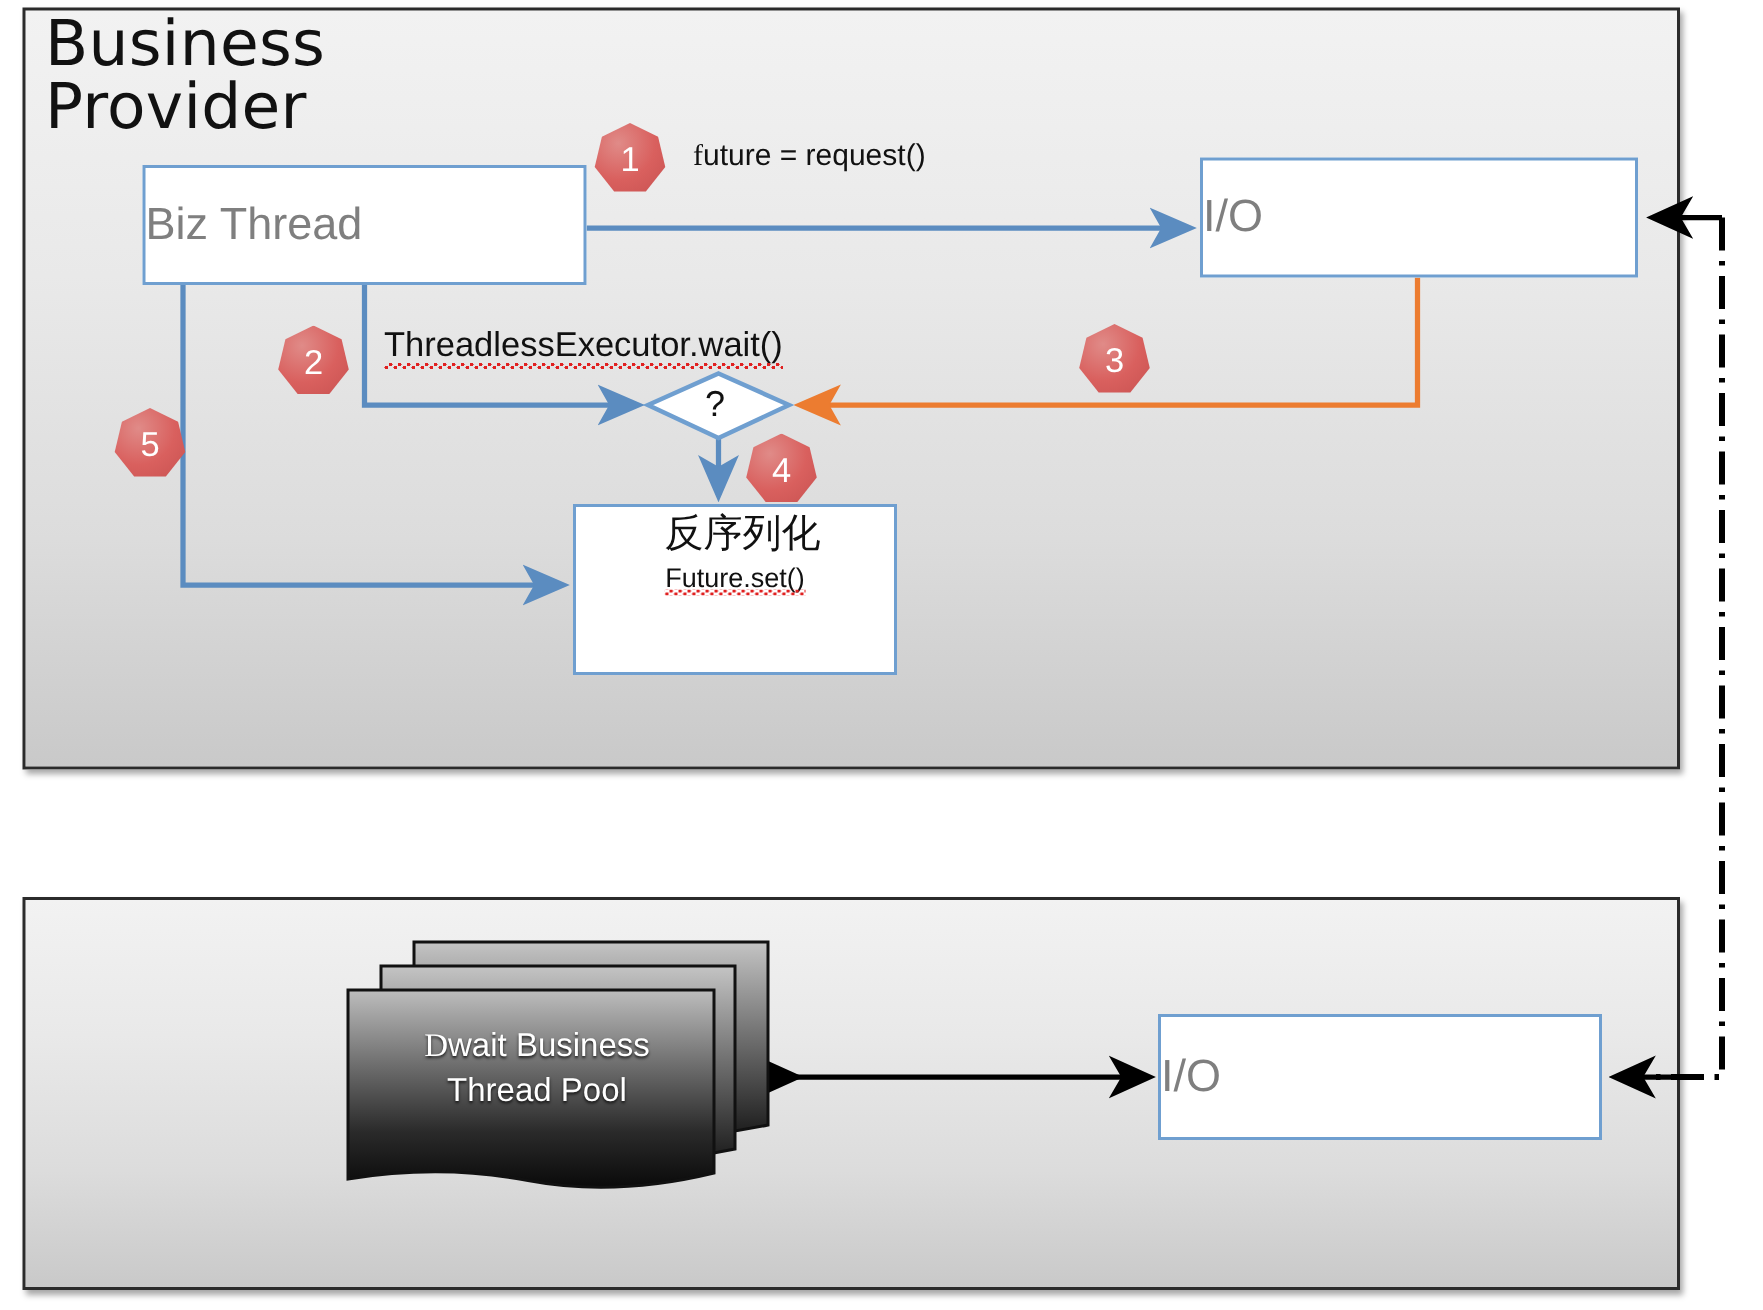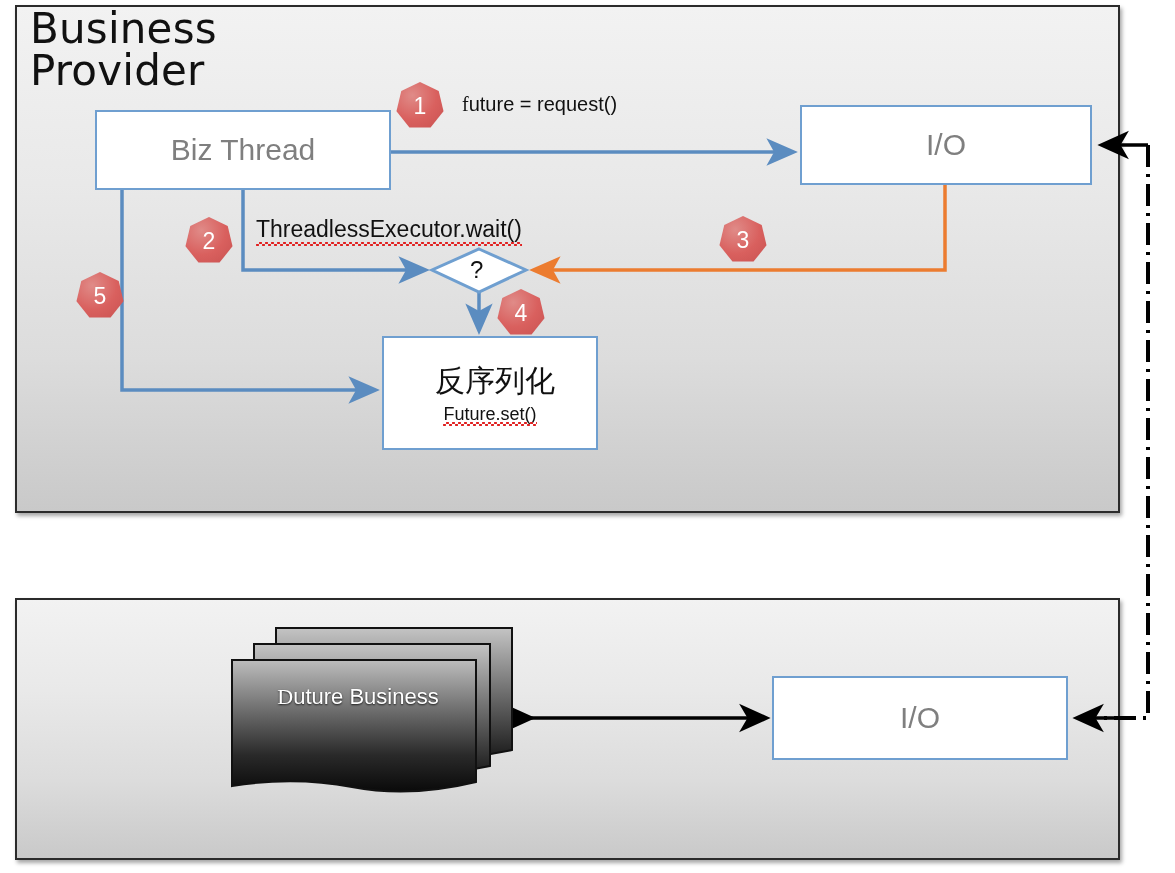--- a/index.html
+++ b/index.html
@@ -19,28 +19,28 @@
 
   .panel-title{position:absolute;color:#111;font-size:42px;line-height:42px;
                font-family:"DejaVu Sans","Liberation Sans",sans-serif;font-weight:400;
                letter-spacing:.2px;white-space:nowrap;}
   #consumer-title{left:30px;top:8px;}
   #provider-title{left:30px;top:14px;margin-top:36px;}
 
   
   .bluebox{position:absolute;box-sizing:border-box;background:#ffffff;
            border:2px solid #6f9fd0;display:flex;align-items:center;
-           justify-content:center;color:#7f7f7f;}
+           color:#7f7f7f;}
   #biz-thread-box{left:95px;top:110px;width:296px;height:80px;font-size:30px;}
   #consumer-io-box{left:800px;top:105px;width:292px;height:80px;font-size:30px;}
   #provider-io-box{left:772px;top:676px;width:296px;height:84px;font-size:30px;}
 
   #deser-box{left:382px;top:336px;width:216px;height:114px;
              flex-direction:column;color:#111;gap:2px;}
-  #deser-cn{font-size:30px;font-family:"DejaVu Sans","Liberation Sans",sans-serif;margin-left:10px;}
+  #deser-cn{font-size:26px;font-family:"DejaVu Sans","Liberation Sans",sans-serif;margin-left:10px;}
   #deser-en{font-size:18px;position:relative;}
 
   
   .lbl{position:absolute;color:#111;white-space:nowrap;}
   #label-future{left:462px;top:93px;font-size:20px;}
   #label-future .ser{font-family:"Liberation Serif","DejaVu Serif",serif;}
   #label-wait{left:256px;top:216px;font-size:23px;position:relative;}
 
   
   .squig{position:relative;}
@@ -159,21 +159,22 @@
         </linearGradient>
       </defs>
 
       <path d="M48,6 L284,6 L284,128 Q218,142 160,132 Q105,122 48,131 Z" fill="url(#poolgrad2)" stroke="#111" stroke-width="2"></path>
 
       <path d="M26,22 L262,22 L262,144 Q196,158 138,148 Q83,138 26,147 Z" fill="url(#poolgrad2)" stroke="#111" stroke-width="2"></path>
 
       <path d="M4,38 L248,38 L248,160 Q182,176 124,165 Q66,154 4,164 Z" fill="url(#poolgrad)" stroke="#111" stroke-width="2"></path>
     </svg>
     <div class="pool-label">
-      <div><span class="d">D</span><span>uture Business</span></div>
+      <div><span class="d">D</span><span>wait Business</span></div>
+      <div>Thread Pool</div>
     </div>
   </div>
 
   <div class="bluebox" id="provider-io-box">
     <span>I/O</span>
   </div>
 
 </div>
 
 </body></html>

